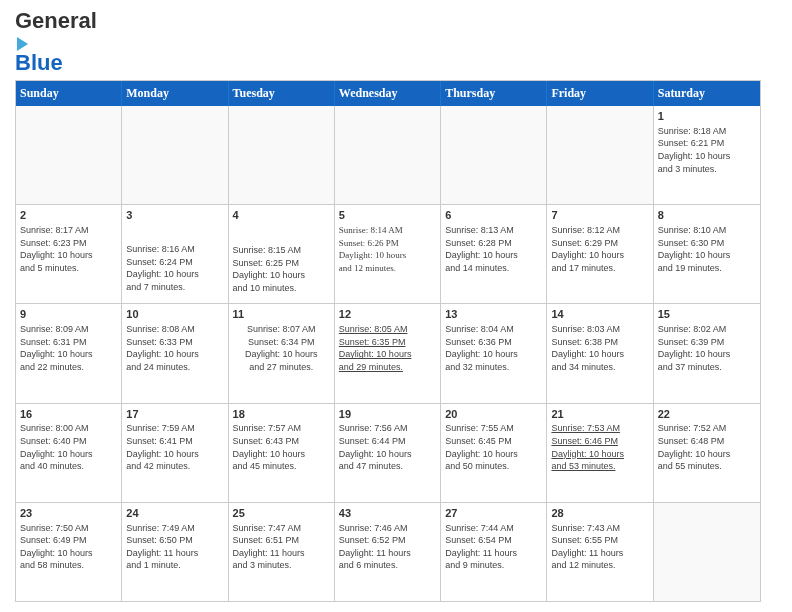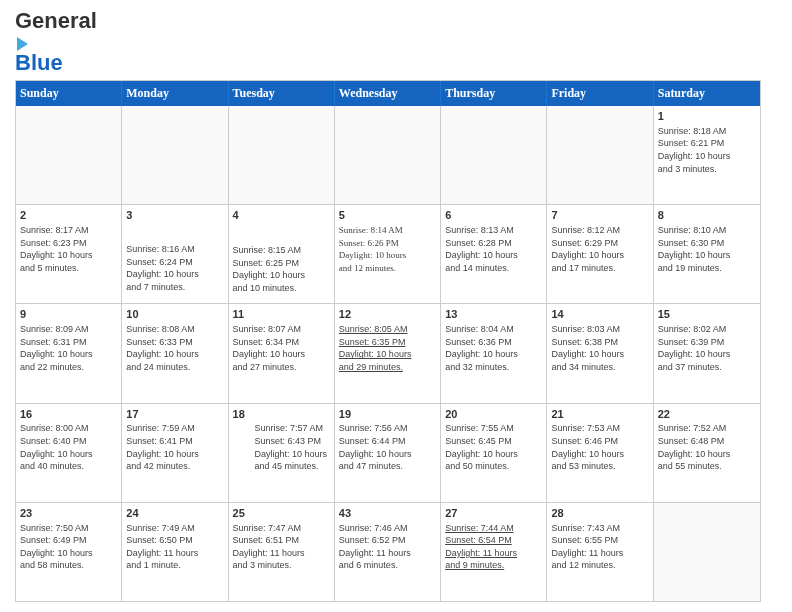--- a/index.html
+++ b/index.html
@@ -209,21 +209,21 @@
           </div>
           <div class="cal-cell">
             <span class="day-num">10</span>
             <div class="info" style="white-space: pre-line;">Sunrise: 8:08 AM
 Sunset: 6:33 PM
 Daylight: 10 hours
 and 24 minutes.</div>
           </div>
           <div class="cal-cell">
             <span class="day-num">11</span>
-            <div class="info" style="white-space: pre-line;">Sunrise: 8:07 AM
+            <div class="info" style="white-space: pre-line; text-align: center;">Sunrise: 8:07 AM
 Sunset: 6:34 PM
 Daylight: 10 hours
 and 27 minutes.</div>
           </div>
           <div class="cal-cell">
             <span class="day-num">12</span>
             <div class="info" style="white-space: pre-line; text-decoration: underline;">Sunrise: 8:05 AM
 Sunset: 6:35 PM
 Daylight: 10 hours
 and 29 minutes.</div>
@@ -260,42 +260,42 @@
           </div>
           <div class="cal-cell">
             <span class="day-num">17</span>
             <div class="info" style="white-space: pre-line;">Sunrise: 7:59 AM
 Sunset: 6:41 PM
 Daylight: 10 hours
 and 42 minutes.</div>
           </div>
           <div class="cal-cell">
             <span class="day-num">18</span>
-            <div class="info" style="white-space: pre-line; margin-left: 22px;">Sunrise: 7:57 AM
+            <div class="info" style="white-space: pre-line;">Sunrise: 7:57 AM
 Sunset: 6:43 PM
 Daylight: 10 hours
 and 45 minutes.</div>
           </div>
           <div class="cal-cell">
             <span class="day-num">19</span>
             <div class="info" style="white-space: pre-line;">Sunrise: 7:56 AM
 Sunset: 6:44 PM
 Daylight: 10 hours
 and 47 minutes.</div>
           </div>
           <div class="cal-cell">
             <span class="day-num">20</span>
             <div class="info" style="white-space: pre-line;">Sunrise: 7:55 AM
 Sunset: 6:45 PM
 Daylight: 10 hours
 and 50 minutes.</div>
           </div>
           <div class="cal-cell">
             <span class="day-num">21</span>
-            <div class="info" style="white-space: pre-line;">Sunrise: 7:53 AM
+            <div class="info" style="white-space: pre-line; text-decoration: underline;">Sunrise: 7:53 AM
 Sunset: 6:46 PM
 Daylight: 10 hours
 and 53 minutes.</div>
           </div>
           <div class="cal-cell">
             <span class="day-num">22</span>
             <div class="info" style="white-space: pre-line;">Sunrise: 7:52 AM
 Sunset: 6:48 PM
 Daylight: 10 hours
 and 55 minutes.</div>
@@ -325,21 +325,21 @@
           </div>
           <div class="cal-cell">
             <span class="day-num">43</span>
             <div class="info" style="white-space: pre-line;">Sunrise: 7:46 AM
 Sunset: 6:52 PM
 Daylight: 11 hours
 and 6 minutes.</div>
           </div>
           <div class="cal-cell">
             <span class="day-num">27</span>
-            <div class="info" style="white-space: pre-line; text-decoration: underline;">Sunrise: 7:44 AM
+            <div class="info" style="white-space: pre-line;">Sunrise: 7:44 AM
 Sunset: 6:54 PM
 Daylight: 11 hours
 and 9 minutes.</div>
           </div>
           <div class="cal-cell">
             <span class="day-num">28</span>
             <div class="info" style="white-space: pre-line;">Sunrise: 7:43 AM
 Sunset: 6:55 PM
 Daylight: 11 hours
 and 12 minutes.</div>

